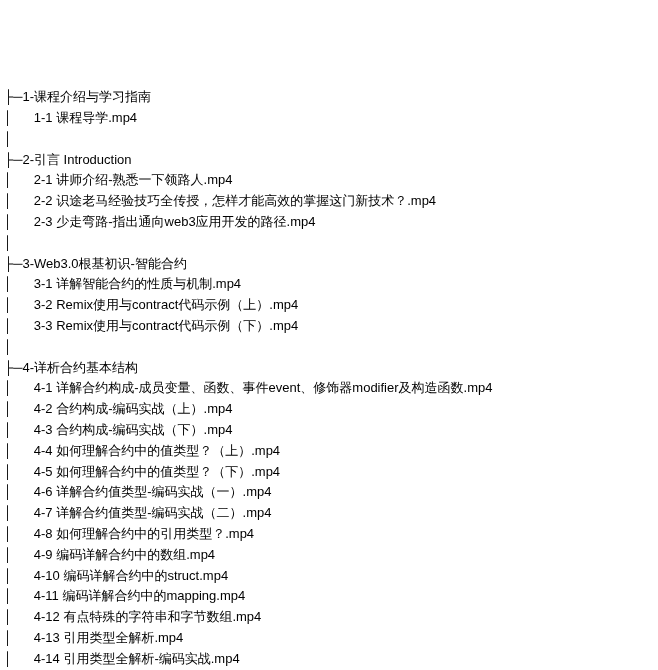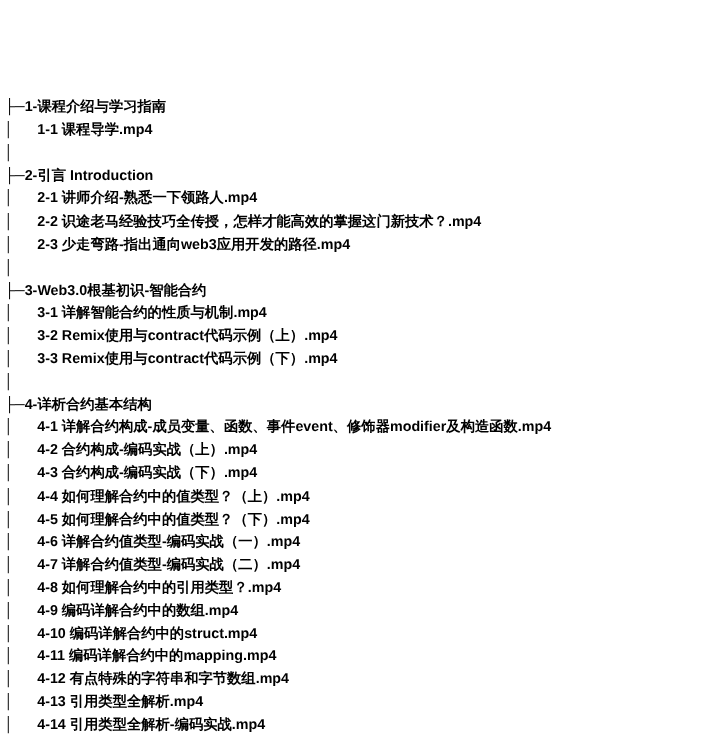--- a/index.html
+++ b/index.html
@@ -9,21 +9,20 @@
     font-family: "Microsoft YaHei", "SimSun", Arial, sans-serif;
     font-size: 13px;
     line-height: 1.6;
     color: #000;
     white-space: pre;
     width: 658px;
     box-sizing: border-box;
   }
   .tree-line {
     white-space: pre;
-    font-weight: bold;
   }
 </style>
 </head>
 <body>
 
 
 
 <div id="tree-container"><div class="tree-line"><span>├─</span><span>1-课程介绍与学习指南</span></div><div class="tree-line"><span>│      </span><span>1-1 课程导学.mp4</span></div><div class="tree-line"><span>│</span><span></span></div><div class="tree-line"><span>├─</span><span>2-引言 Introduction</span></div><div class="tree-line"><span>│      </span><span>2-1 讲师介绍-熟悉一下领路人.mp4</span></div><div class="tree-line"><span>│      </span><span>2-2 识途老马经验技巧全传授，怎样才能高效的掌握这门新技术？.mp4</span></div><div class="tree-line"><span>│      </span><span>2-3 少走弯路-指出通向web3应用开发的路径.mp4</span></div><div class="tree-line"><span>│</span><span></span></div><div class="tree-line"><span>├─</span><span>3-Web3.0根基初识-智能合约</span></div><div class="tree-line"><span>│      </span><span>3-1 详解智能合约的性质与机制.mp4</span></div><div class="tree-line"><span>│      </span><span>3-2 Remix使用与contract代码示例（上）.mp4</span></div><div class="tree-line"><span>│      </span><span>3-3 Remix使用与contract代码示例（下）.mp4</span></div><div class="tree-line"><span>│</span><span></span></div><div class="tree-line"><span>├─</span><span>4-详析合约基本结构</span></div><div class="tree-line"><span>│      </span><span>4-1 详解合约构成-成员变量、函数、事件event、修饰器modifier及构造函数.mp4</span></div><div class="tree-line"><span>│      </span><span>4-2 合约构成-编码实战（上）.mp4</span></div><div class="tree-line"><span>│      </span><span>4-3 合约构成-编码实战（下）.mp4</span></div><div class="tree-line"><span>│      </span><span>4-4 如何理解合约中的值类型？（上）.mp4</span></div><div class="tree-line"><span>│      </span><span>4-5 如何理解合约中的值类型？（下）.mp4</span></div><div class="tree-line"><span>│      </span><span>4-6 详解合约值类型-编码实战（一）.mp4</span></div><div class="tree-line"><span>│      </span><span>4-7 详解合约值类型-编码实战（二）.mp4</span></div><div class="tree-line"><span>│      </span><span>4-8 如何理解合约中的引用类型？.mp4</span></div><div class="tree-line"><span>│      </span><span>4-9 编码详解合约中的数组.mp4</span></div><div class="tree-line"><span>│      </span><span>4-10 编码详解合约中的struct.mp4</span></div><div class="tree-line"><span>│      </span><span>4-11 编码详解合约中的mapping.mp4</span></div><div class="tree-line"><span>│      </span><span>4-12 有点特殊的字符串和字节数组.mp4</span></div><div class="tree-line"><span>│      </span><span>4-13 引用类型全解析.mp4</span></div><div class="tree-line"><span>│      </span><span>4-14 引用类型全解析-编码实战.mp4</span></div><div class="tree-line"></div></div>
 
 

